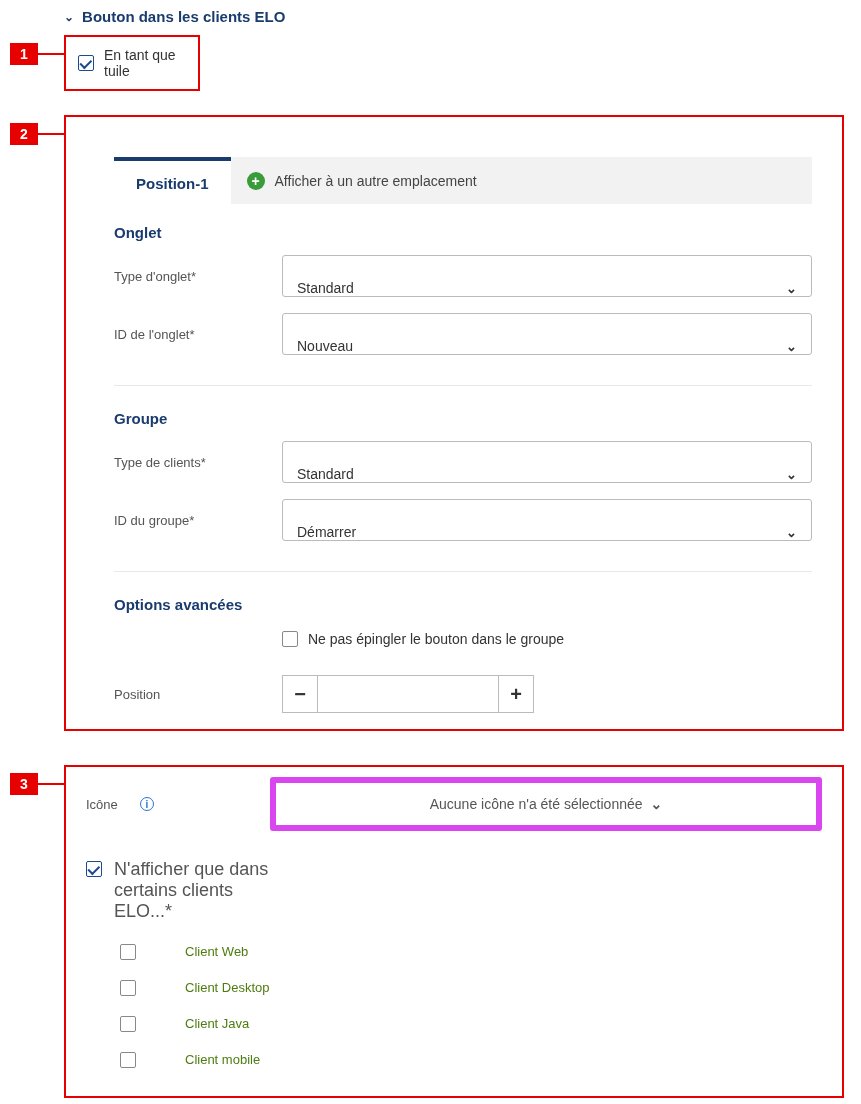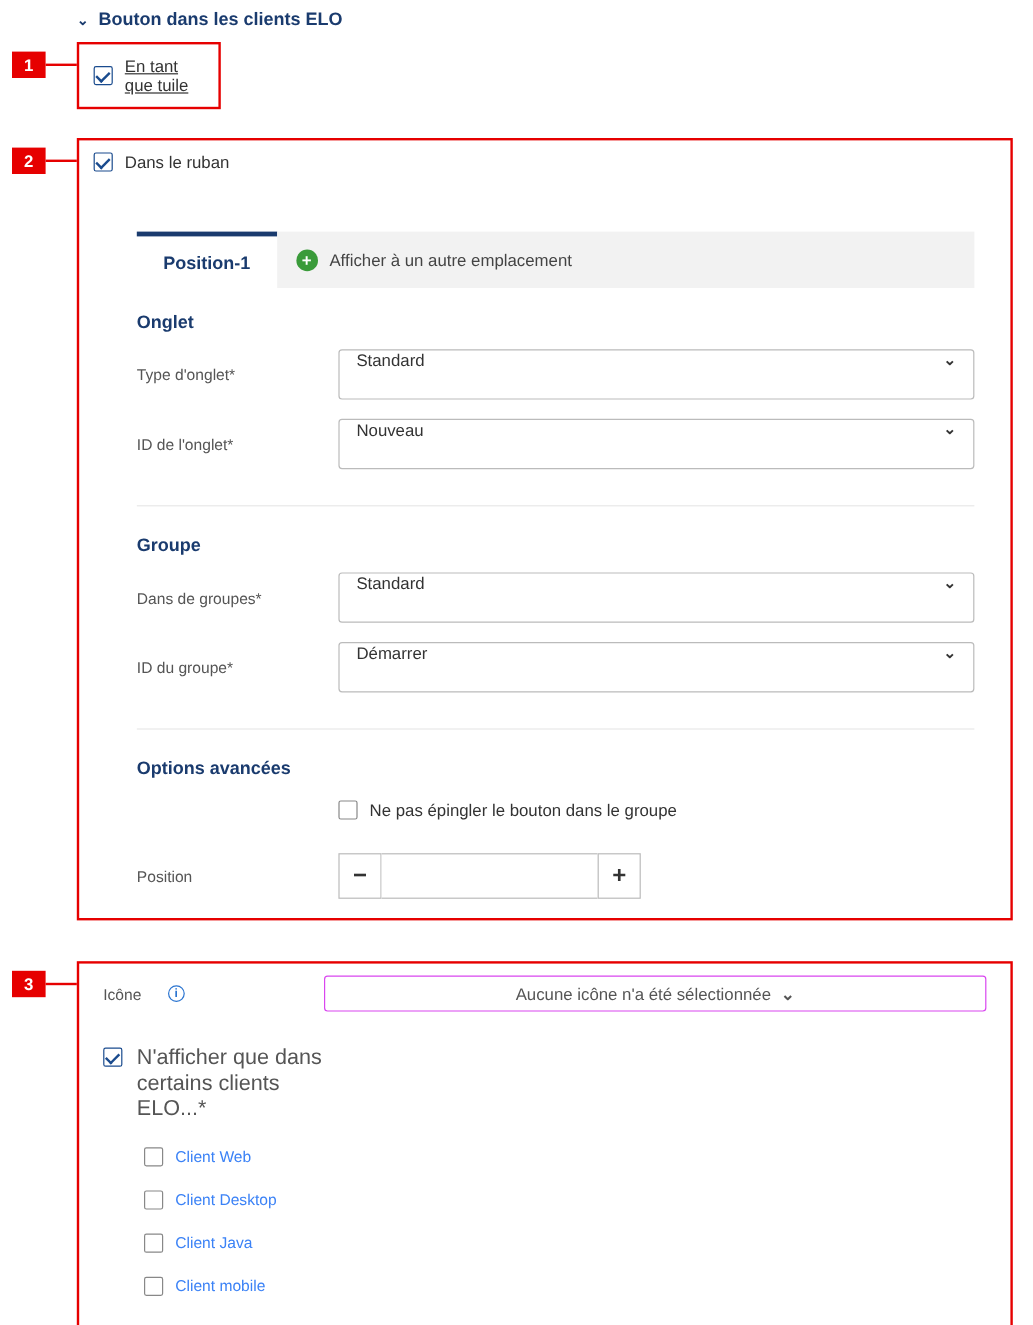--- a/index.html
+++ b/index.html
@@ -84,21 +84,21 @@
   .cb.unchecked { border-color: #888; }
   .cb.checked::after {
     content: "";
     width: 9px;
     height: 5px;
     border-left: 2px solid #1a4b8e;
     border-bottom: 2px solid #1a4b8e;
     transform: rotate(-45deg) translate(0px,-1px);
   }
   .check-label { color: #333; font-size: 14px; }
-  .check-label-small { color: #3b82f6; font-size: 13px; }
+  .check-label-small { color: #4d7c0f; font-size: 13px; margin-left: 39px; }
 
   
   .box2 {
     border: 2px solid #e60000;
     width: 780px;
   }
   .box2-body { padding: 0 30px 0 48px; }
 
   hr.sep { border: none; border-top: 1px solid #e8e8e8; margin: 30px 0 24px; }
 
@@ -151,21 +151,21 @@
     color: #555;
     font-size: 13px;
     flex-shrink: 0;
   }
   .select {
     flex: 1;
     height: 42px;
     border: 1px solid #bbb;
     border-radius: 3px;
     display: flex;
-    align-items: flex-start;
+    align-items: flex-end;
     justify-content: space-between;
     padding: 0 14px;
     background: #fff;
     cursor: pointer;
     font-size: 14px;
     color: #333;
   }
   .select .arrow {
     font-size: 13px;
     font-weight: 700;
@@ -202,22 +202,22 @@
   }
   .icon-label { color: #555; font-size: 13px; width: 140px; display:flex; align-items:center; gap:22px;}
   .info-icon {
     width: 14px; height: 14px; border-radius: 50%;
     border: 1.5px solid #2a74d0; color: #2a74d0;
     display: inline-flex; align-items: center; justify-content: center;
     font-size: 10px; font-weight: 700;
   }
   .icon-select {
     flex: 1;
-    height: 30px;
-    border: 1px solid #d946ef;
+    height: 54px;
+    border: 6px solid #d946ef;
     border-radius: 3px;
     display: flex; align-items: center; justify-content: center;
     gap: 8px;
     background: #fff; cursor: pointer;
     color: #555; font-size: 14px;
   }
 
   .show-only-row {
     display: flex;
     align-items: flex-start;
@@ -236,38 +236,34 @@
 <div class="container">
 
   <div class="section-header">
     <span class="chevron">⌄</span>
     <span>Bouton dans les clients ELO</span>
   </div>
 
   <div class="callout-row" style="margin-top:4px;">
     <div class="callout-num" style="margin-left:10px;">1</div>
     <div class="callout-line" style="width:26px;"></div>
-    <div class="red-box" style="width:120px;text-decoration:underline;">
+    <div class="red-box" style="width:136px;">
       <div class="check-row">
         <div class="cb checked"></div>
         <span class="check-label">En tant que tuile</span>
       </div>
     </div>
   </div>
 
   <div class="spacer"></div>
 
   <div class="callout-row">
     <div class="callout-num" style="margin-left:10px;">2</div>
     <div class="callout-line" style="width:26px;"></div>
     <div class="box2">
-      <div class="check-row" style="border:none;">
-        <div class="cb checked"></div>
-        <span class="check-label">Dans le ruban</span>
-      </div>
 
       <div class="box2-body">
 
         <div class="tabs-row">
           <div class="tab-active">Position-1</div>
           <div class="tab-add">
             <span class="plus-circle">+</span>
             <span>Afficher à un autre emplacement</span>
           </div>
         </div>
@@ -285,21 +281,21 @@
           <div class="select">
             <span>Nouveau</span>
             <span class="arrow">⌄</span>
           </div>
         </div>
 
         <hr class="sep">
 
         <div class="sub-heading">Groupe</div>
         <div class="form-row">
-          <div class="form-label">Dans de groupes*</div>
+          <div class="form-label">Type de clients*</div>
           <div class="select">
             <span>Standard</span>
             <span class="arrow">⌄</span>
           </div>
         </div>
         <div class="form-row">
           <div class="form-label">ID du groupe*</div>
           <div class="select">
             <span>Démarrer</span>
             <span class="arrow">⌄</span>

